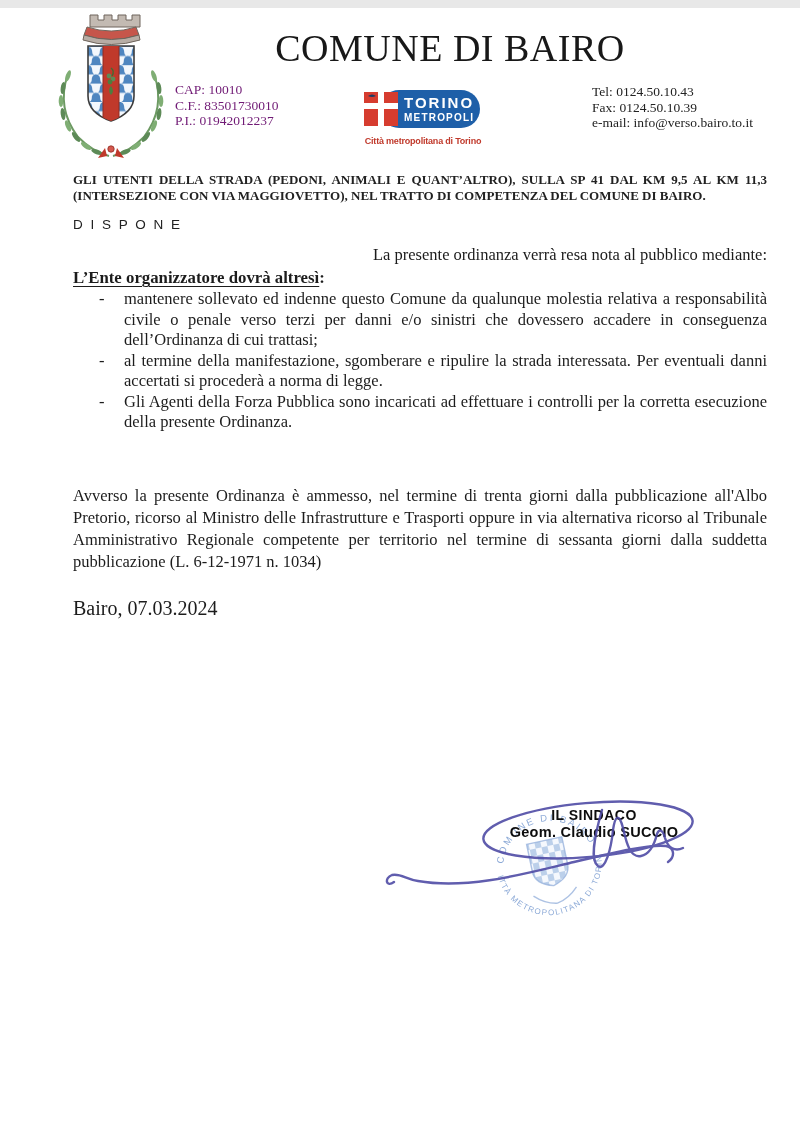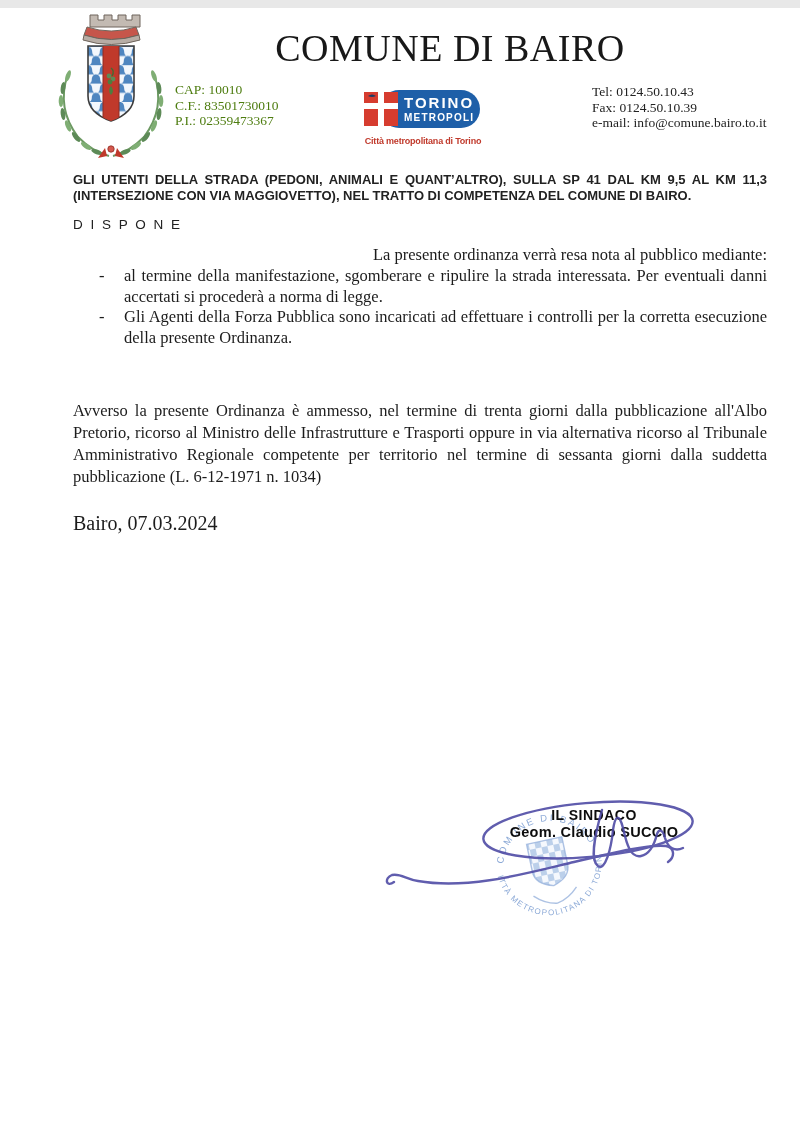--- a/index.html
+++ b/index.html
@@ -8,32 +8,32 @@
     margin:8px auto;overflow:hidden;
     font-family:"Liberation Serif",serif;color:#1c1c1c;
   }
   
   .header{position:absolute;top:0;left:0;width:800px;height:152px;}
   .coat{position:absolute;left:52px;top:2px;}
   .doc-title{
     position:absolute;left:230px;top:18px;width:440px;text-align:center;
     font-size:38px;letter-spacing:.5px;color:#181818;white-space:nowrap;
   }
-  .registry{position:absolute;left:175px;top:74px;font-size:13.5px;line-height:15.5px;color:#4d7c0f;}
+  .registry{position:absolute;left:175px;top:74px;font-size:13.5px;line-height:15.5px;color:#701a75;}
   .contacts{position:absolute;left:592px;top:76px;font-size:13.5px;line-height:15.5px;color:#222;}
   .metro{position:absolute;left:362px;top:80px;width:130px;}
   .metro-caption{
     margin-top:1px;width:122px;text-align:center;
     font-family:"Liberation Sans",sans-serif;font-weight:bold;
     font-size:9px;letter-spacing:-.2px;color:#c0392b;white-space:nowrap;
   }
   
   .content{position:absolute;top:152px;left:73px;width:694px;}
   .addressees{
-    font-family:Liberation Sans, sans-serif;font-weight:bold;
+    font-family:Liberation Serif, serif;font-weight:bold;
     font-size:13px;line-height:15.5px;text-align:justify;color:#222;
     margin:12px 0 0 0;
   }
   .dispone{
     font-family:"Liberation Sans",sans-serif;font-weight:normal;
     font-size:13.5px;letter-spacing:2px;color:#222;
     margin:14px 0 0 0;
   }
   .pub-intro{font-size:16.5px;margin:13px 0 0 0;text-align:right;}
   ul.dash{list-style:none;margin:1px 0 0 0;padding:0;}
@@ -125,54 +125,56 @@
         <path d="M65 138 l7 10 l-9 -2 z" fill="#c0392b"></path>
         <circle cx="59" cy="139" r="3.2" fill="#d4584e" stroke="#8f2c22" stroke-width=".8"></circle>
       </g>
     </svg>
 
     <div class="doc-title">COMUNE DI BAIRO</div>
 
     <div class="registry">
       <div>CAP: 10010</div>
       <div>C.F.: 83501730010</div>
-      <div>P.I.: 02359473367</div>
+      <div>P.I.: 01942012237</div>
     </div>
 
     <div class="metro">
       <svg width="122" height="43" viewBox="0 0 122 43">
         <rect x="18" y="2" width="100" height="38" rx="19" fill="#1e5fa8"></rect>
         <rect x="2" y="4" width="34" height="34" fill="#d63c2f"></rect>
         <rect x="16" y="4" width="6" height="34" fill="#ffffff"></rect>
         <rect x="2" y="15" width="34" height="6" fill="#ffffff"></rect>
         <path d="M6 8 q4 -3 8 0 q-4 2 -8 0 z" fill="#1d3a63"></path>
         <text x="42" y="20" font-family="Liberation Sans, sans-serif" font-weight="bold" font-size="15" letter-spacing="2" fill="#ffffff">TORINO</text>
         <text x="42" y="33" font-family="Liberation Sans, sans-serif" font-weight="bold" font-size="10" letter-spacing="1.2" fill="#ffffff">METROPOLI</text>
       </svg>
       <div class="metro-caption">Città metropolitana di Torino</div>
     </div>
 
     <div class="contacts">
       <div>Tel: 0124.50.10.43</div>
       <div>Fax: 0124.50.10.39</div>
-      <div>e-mail: info@comune.bairo.to.it</div>
+      <div>e-mail: info@verso.bairo.to.it</div>
     </div>
   </div>
 
   <div class="content">
 
     <p class="addressees">GLI UTENTI DELLA STRADA (PEDONI, ANIMALI E QUANT’ALTRO), SULLA SP 41 DAL KM 9,5 AL KM 11,3 (INTERSEZIONE CON VIA MAGGIOVETTO), NEL TRATTO DI COMPETENZA DEL COMUNE DI BAIRO.</p>
 
     <p class="dispone">D I S P O N E</p>
 
     <p class="pub-intro">La presente ordinanza verrà resa nota al pubblico mediante:</p>
 
 
+    <p class="oblig-heading"><span class="ul">L’Ente organizzatore dovrà altresì</span><span>:</span></p>
 
     <ul class="dash">
+      <li>mantenere sollevato ed indenne questo Comune da qualunque molestia relativa a responsabilità civile o penale verso terzi per danni e/o sinistri che dovessero accadere in conseguenza dell’Ordinanza di cui trattasi;</li>
       <li>al termine della manifestazione, sgomberare e ripulire la strada interessata. Per eventuali danni accertati si procederà a norma di legge.</li>
       <li>Gli Agenti della Forza Pubblica sono incaricati ad effettuare i controlli per la corretta esecuzione della presente Ordinanza.</li>
     </ul>
 
     <p class="appeal">Avverso la presente Ordinanza è ammesso, nel termine di trenta giorni dalla pubblicazione all'Albo Pretorio, ricorso al Ministro delle Infrastrutture e Trasporti oppure in via alternativa ricorso al Tribunale Amministrativo Regionale competente per territorio nel termine di sessanta giorni dalla suddetta pubblicazione (L. 6-12-1971 n. 1034)</p>
 
     <p class="place-date">Bairo, 07.03.2024</p>
   </div>
 
   <div class="sig">

